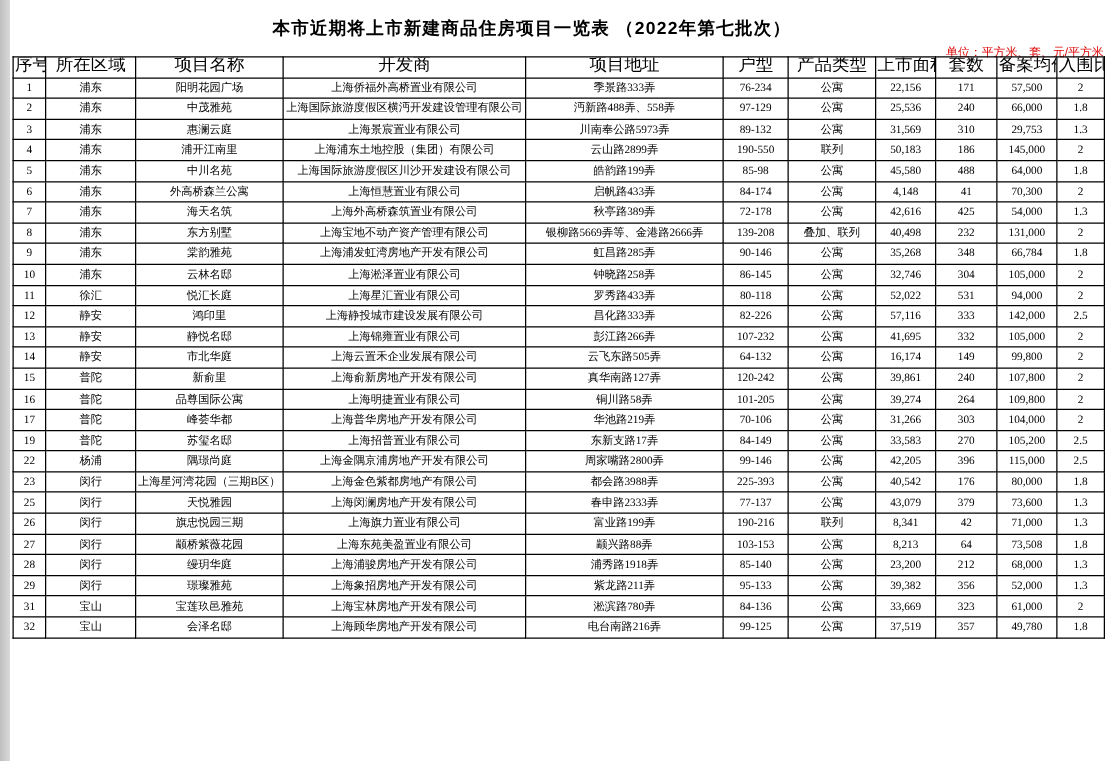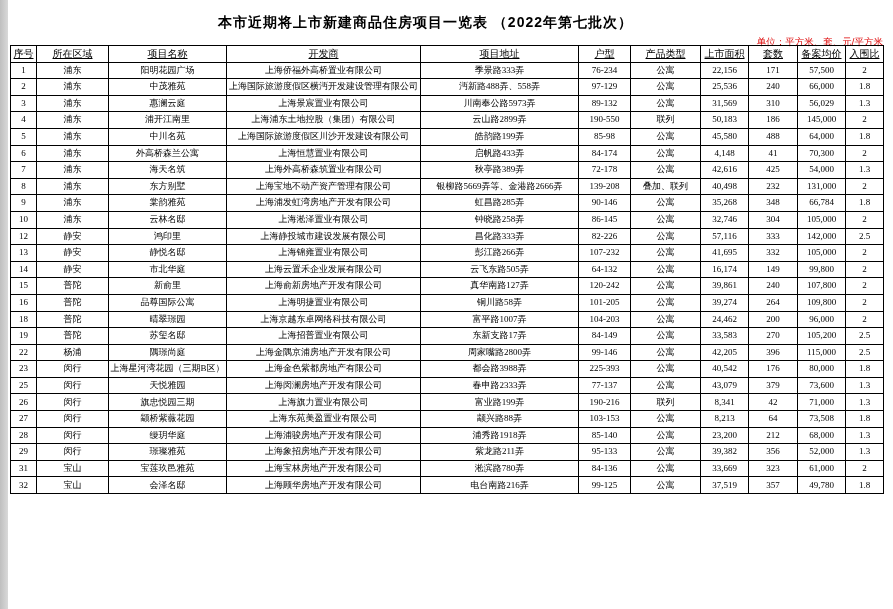--- a/index.html
+++ b/index.html
@@ -37,22 +37,21 @@
     padding:0 1px;
     text-align:center;
     vertical-align:middle;
     height:15.6px;
     line-height:1.05;
     overflow:hidden;
     white-space:nowrap;
   }
   table.listing th{
     font-weight:normal;
-    font-size:10px;
-    text-decoration:underline;
+    font-size:14px;
   }
 </style>
 </head>
 <body>
 
 <div class="page">
   <div class="scan-edge"></div>
 
   <div class="doc-title">本市近期将上市新建商品住房项目一览表 （2022年第七批次）</div>
 
@@ -117,21 +116,21 @@
         <tr>
           <td>3</td>
           <td>浦东</td>
           <td>惠澜云庭</td>
           <td>上海景宸置业有限公司</td>
           <td>川南奉公路5973弄</td>
           <td>89-132</td>
           <td>公寓</td>
           <td>31,569</td>
           <td>310</td>
-          <td>56,029</td>
+          <td>29,753</td>
           <td>1.3</td>
         </tr>
         <tr>
           <td>4</td>
           <td>浦东</td>
           <td>浦开江南里</td>
           <td>上海浦东土地控股（集团）有限公司</td>
           <td>云山路2899弄</td>
           <td>190-550</td>
           <td>联列</td>
@@ -212,20 +211,33 @@
           <td>上海淞泽置业有限公司</td>
           <td>钟晓路258弄</td>
           <td>86-145</td>
           <td>公寓</td>
           <td>32,746</td>
           <td>304</td>
           <td>105,000</td>
           <td>2</td>
         </tr>
         <tr>
+          <td>11</td>
+          <td>徐汇</td>
+          <td>悦汇长庭</td>
+          <td>上海星汇置业有限公司</td>
+          <td>罗秀路433弄</td>
+          <td>80-118</td>
+          <td>公寓</td>
+          <td>52,022</td>
+          <td>531</td>
+          <td>94,000</td>
+          <td>2</td>
+        </tr>
+        <tr>
           <td>12</td>
           <td>静安</td>
           <td>鸿印里</td>
           <td>上海静投城市建设发展有限公司</td>
           <td>昌化路333弄</td>
           <td>82-226</td>
           <td>公寓</td>
           <td>57,116</td>
           <td>333</td>
           <td>142,000</td>
@@ -277,30 +289,30 @@
           <td>上海明捷置业有限公司</td>
           <td>铜川路58弄</td>
           <td>101-205</td>
           <td>公寓</td>
           <td>39,274</td>
           <td>264</td>
           <td>109,800</td>
           <td>2</td>
         </tr>
         <tr>
-          <td>18</td>
+          <td>17</td>
           <td>普陀</td>
-          <td>晴翠璟园</td>
-          <td>上海京越东卓网络科技有限公司</td>
-          <td>富平路1007弄</td>
-          <td>104-203</td>
-          <td>公寓</td>
-          <td>24,462</td>
-          <td>200</td>
-          <td>96,000</td>
+          <td>峰荟华都</td>
+          <td>上海普华房地产开发有限公司</td>
+          <td>华池路219弄</td>
+          <td>70-106</td>
+          <td>公寓</td>
+          <td>31,266</td>
+          <td>303</td>
+          <td>104,000</td>
           <td>2</td>
         </tr>
         <tr>
           <td>19</td>
           <td>普陀</td>
           <td>苏玺名邸</td>
           <td>上海招普置业有限公司</td>
           <td>东新支路17弄</td>
           <td>84-149</td>
           <td>公寓</td>

